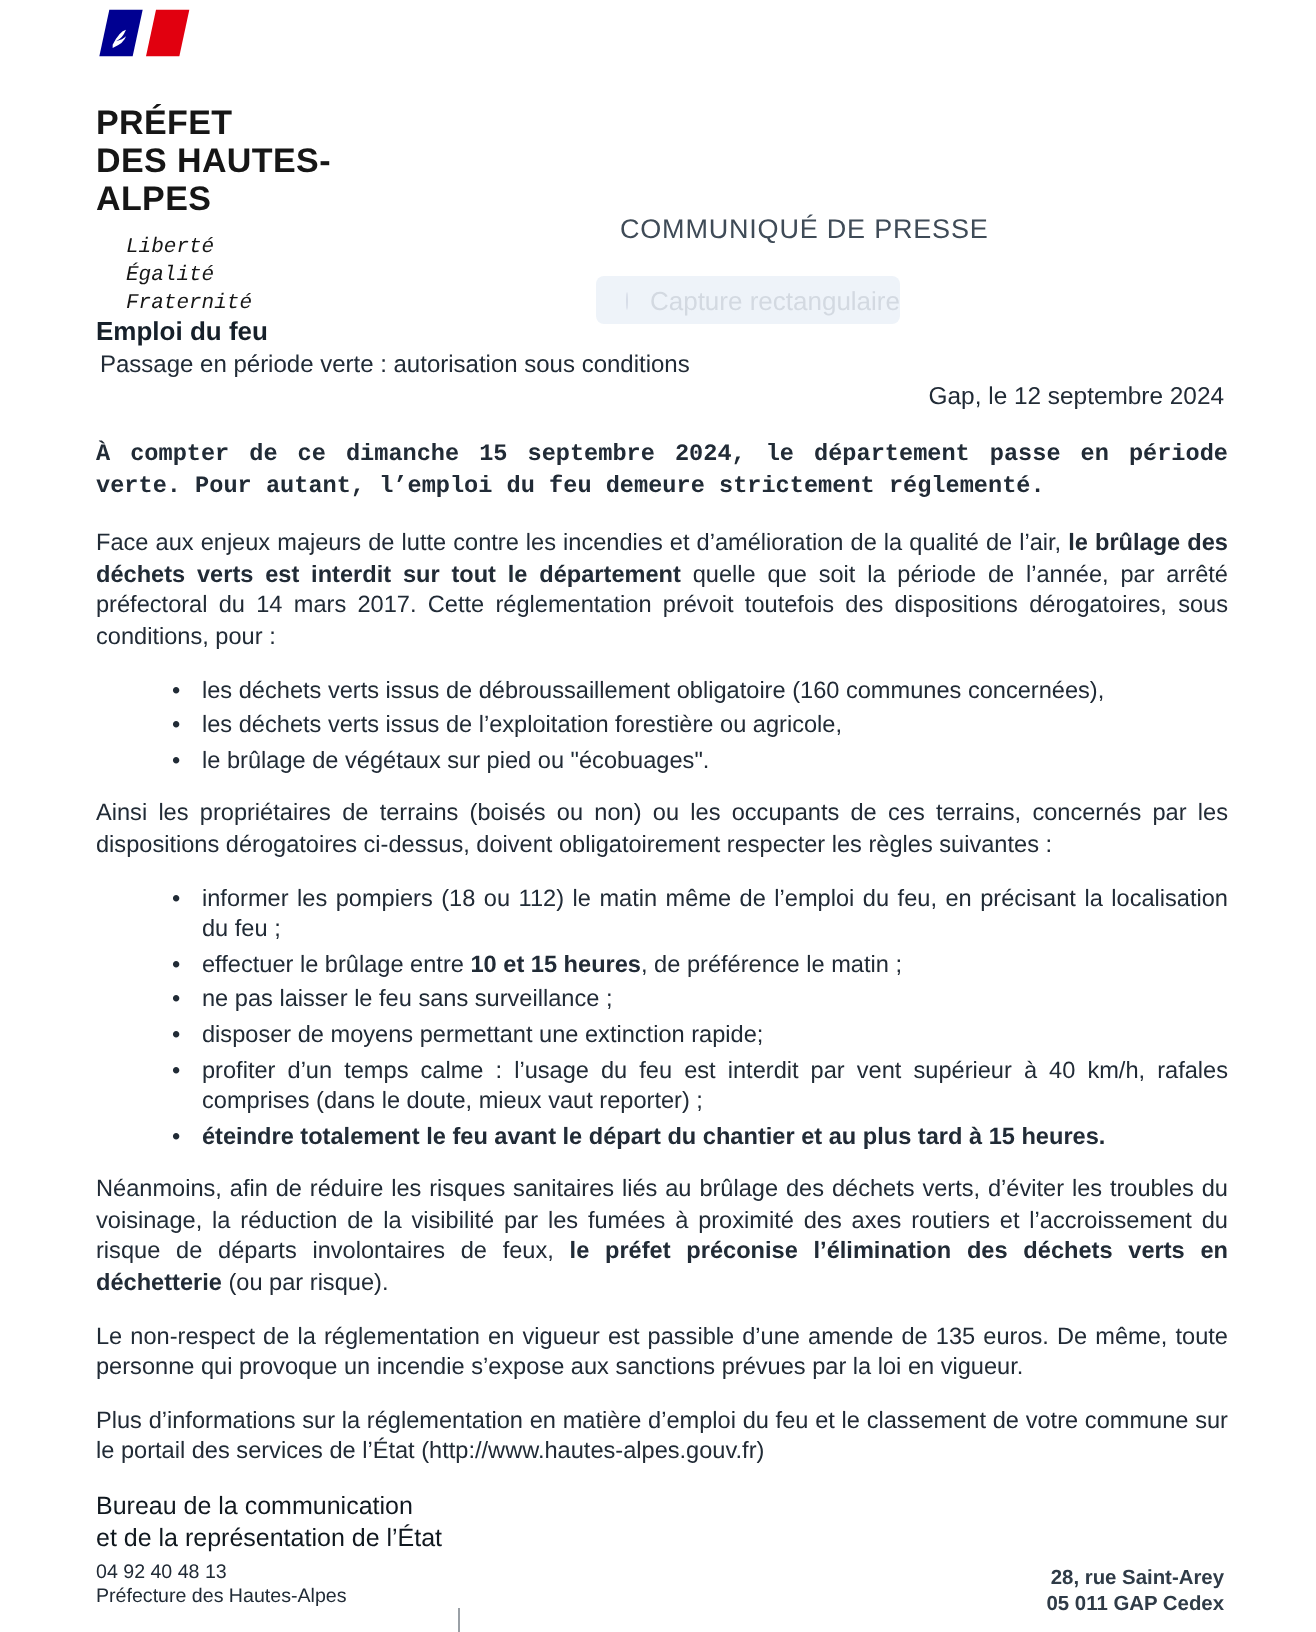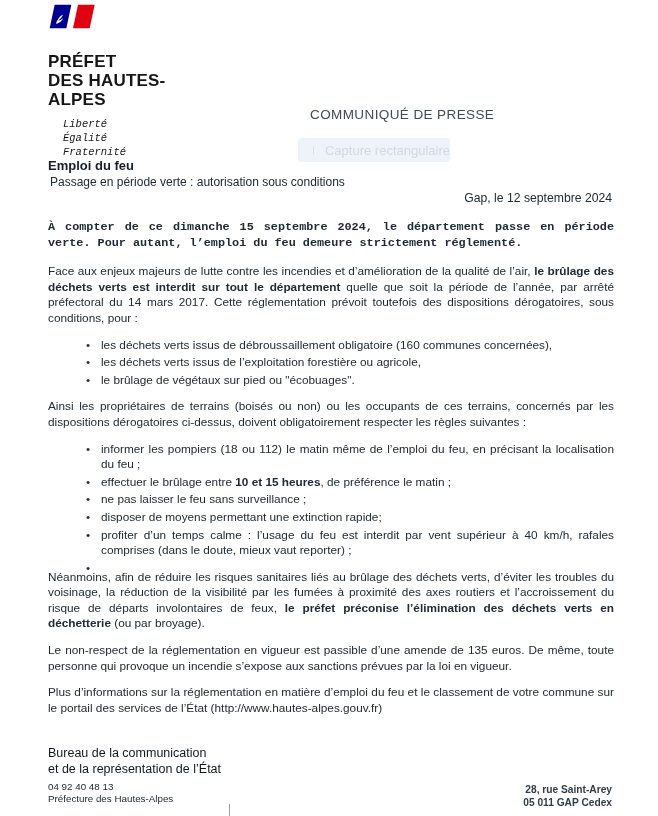--- a/index.html
+++ b/index.html
@@ -97,24 +97,24 @@
     </ul>
 
     <p>Ainsi les propriétaires de terrains (boisés ou non) ou les occupants de ces terrains, concernés par les dispositions dérogatoires ci-dessus, doivent obligatoirement respecter les règles suivantes :</p>
 
     <ul class="doc-list">
       <li><span class="marker">•</span><span><span>informer les pompiers (18 ou 112) le matin même de l’emploi du feu, en précisant la localisation du feu ;</span></span></li>
       <li><span class="marker">•</span><span><span>effectuer le brûlage entre </span><b>10 et 15 heures</b><span>, de préférence le matin ;</span></span></li>
       <li><span class="marker">•</span><span><span>ne pas laisser le feu sans surveillance ;</span></span></li>
       <li><span class="marker">•</span><span><span>disposer de moyens permettant une extinction rapide;</span></span></li>
       <li><span class="marker">•</span><span><span>profiter d’un temps calme : l’usage du feu est interdit par vent supérieur à 40 km/h, rafales comprises (dans le doute, mieux vaut reporter) ;</span></span></li>
-      <li><span class="marker">•</span></li>
+      <li><span class="marker">•</span><span><b>éteindre totalement le feu avant le départ du chantier et au plus tard à 15 heures.</b></span></li>
     </ul>
 
-    <p><span>Néanmoins, afin de réduire les risques sanitaires liés au brûlage des déchets verts, d’éviter les troubles du voisinage, la réduction de la visibilité par les fumées à proximité des axes routiers et l’accroissement du risque de départs involontaires de feux, </span><b>le préfet préconise l’élimination des déchets verts en déchetterie</b><span> (ou par broyage).</span></p>
+    <p><span>Néanmoins, afin de réduire les risques sanitaires liés au brûlage des déchets verts, d’éviter les troubles du voisinage, la réduction de la visibilité par les fumées à proximité des axes routiers et l’accroissement du risque de départs involontaires de feux, </span><b>le préfet préconise l’élimination des déchets verts en déchetterie</b><span> (ou par risque).</span></p>
     <p>Le non-respect de la réglementation en vigueur est passible d’une amende de 135 euros. De même, toute personne qui provoque un incendie s’expose aux sanctions prévues par la loi en vigueur.</p>
     <p>Plus d’informations sur la réglementation en matière d’emploi du feu et le classement de votre commune sur le portail des services de l’État (http://www.hautes-alpes.gouv.fr)</p>
   </div>
 
   <div class="footer-left">
     <div class="bureau">
       <div>Bureau de la communication</div>
       <div>et de la représentation de l’État</div>
     </div>
     <div class="contact">

